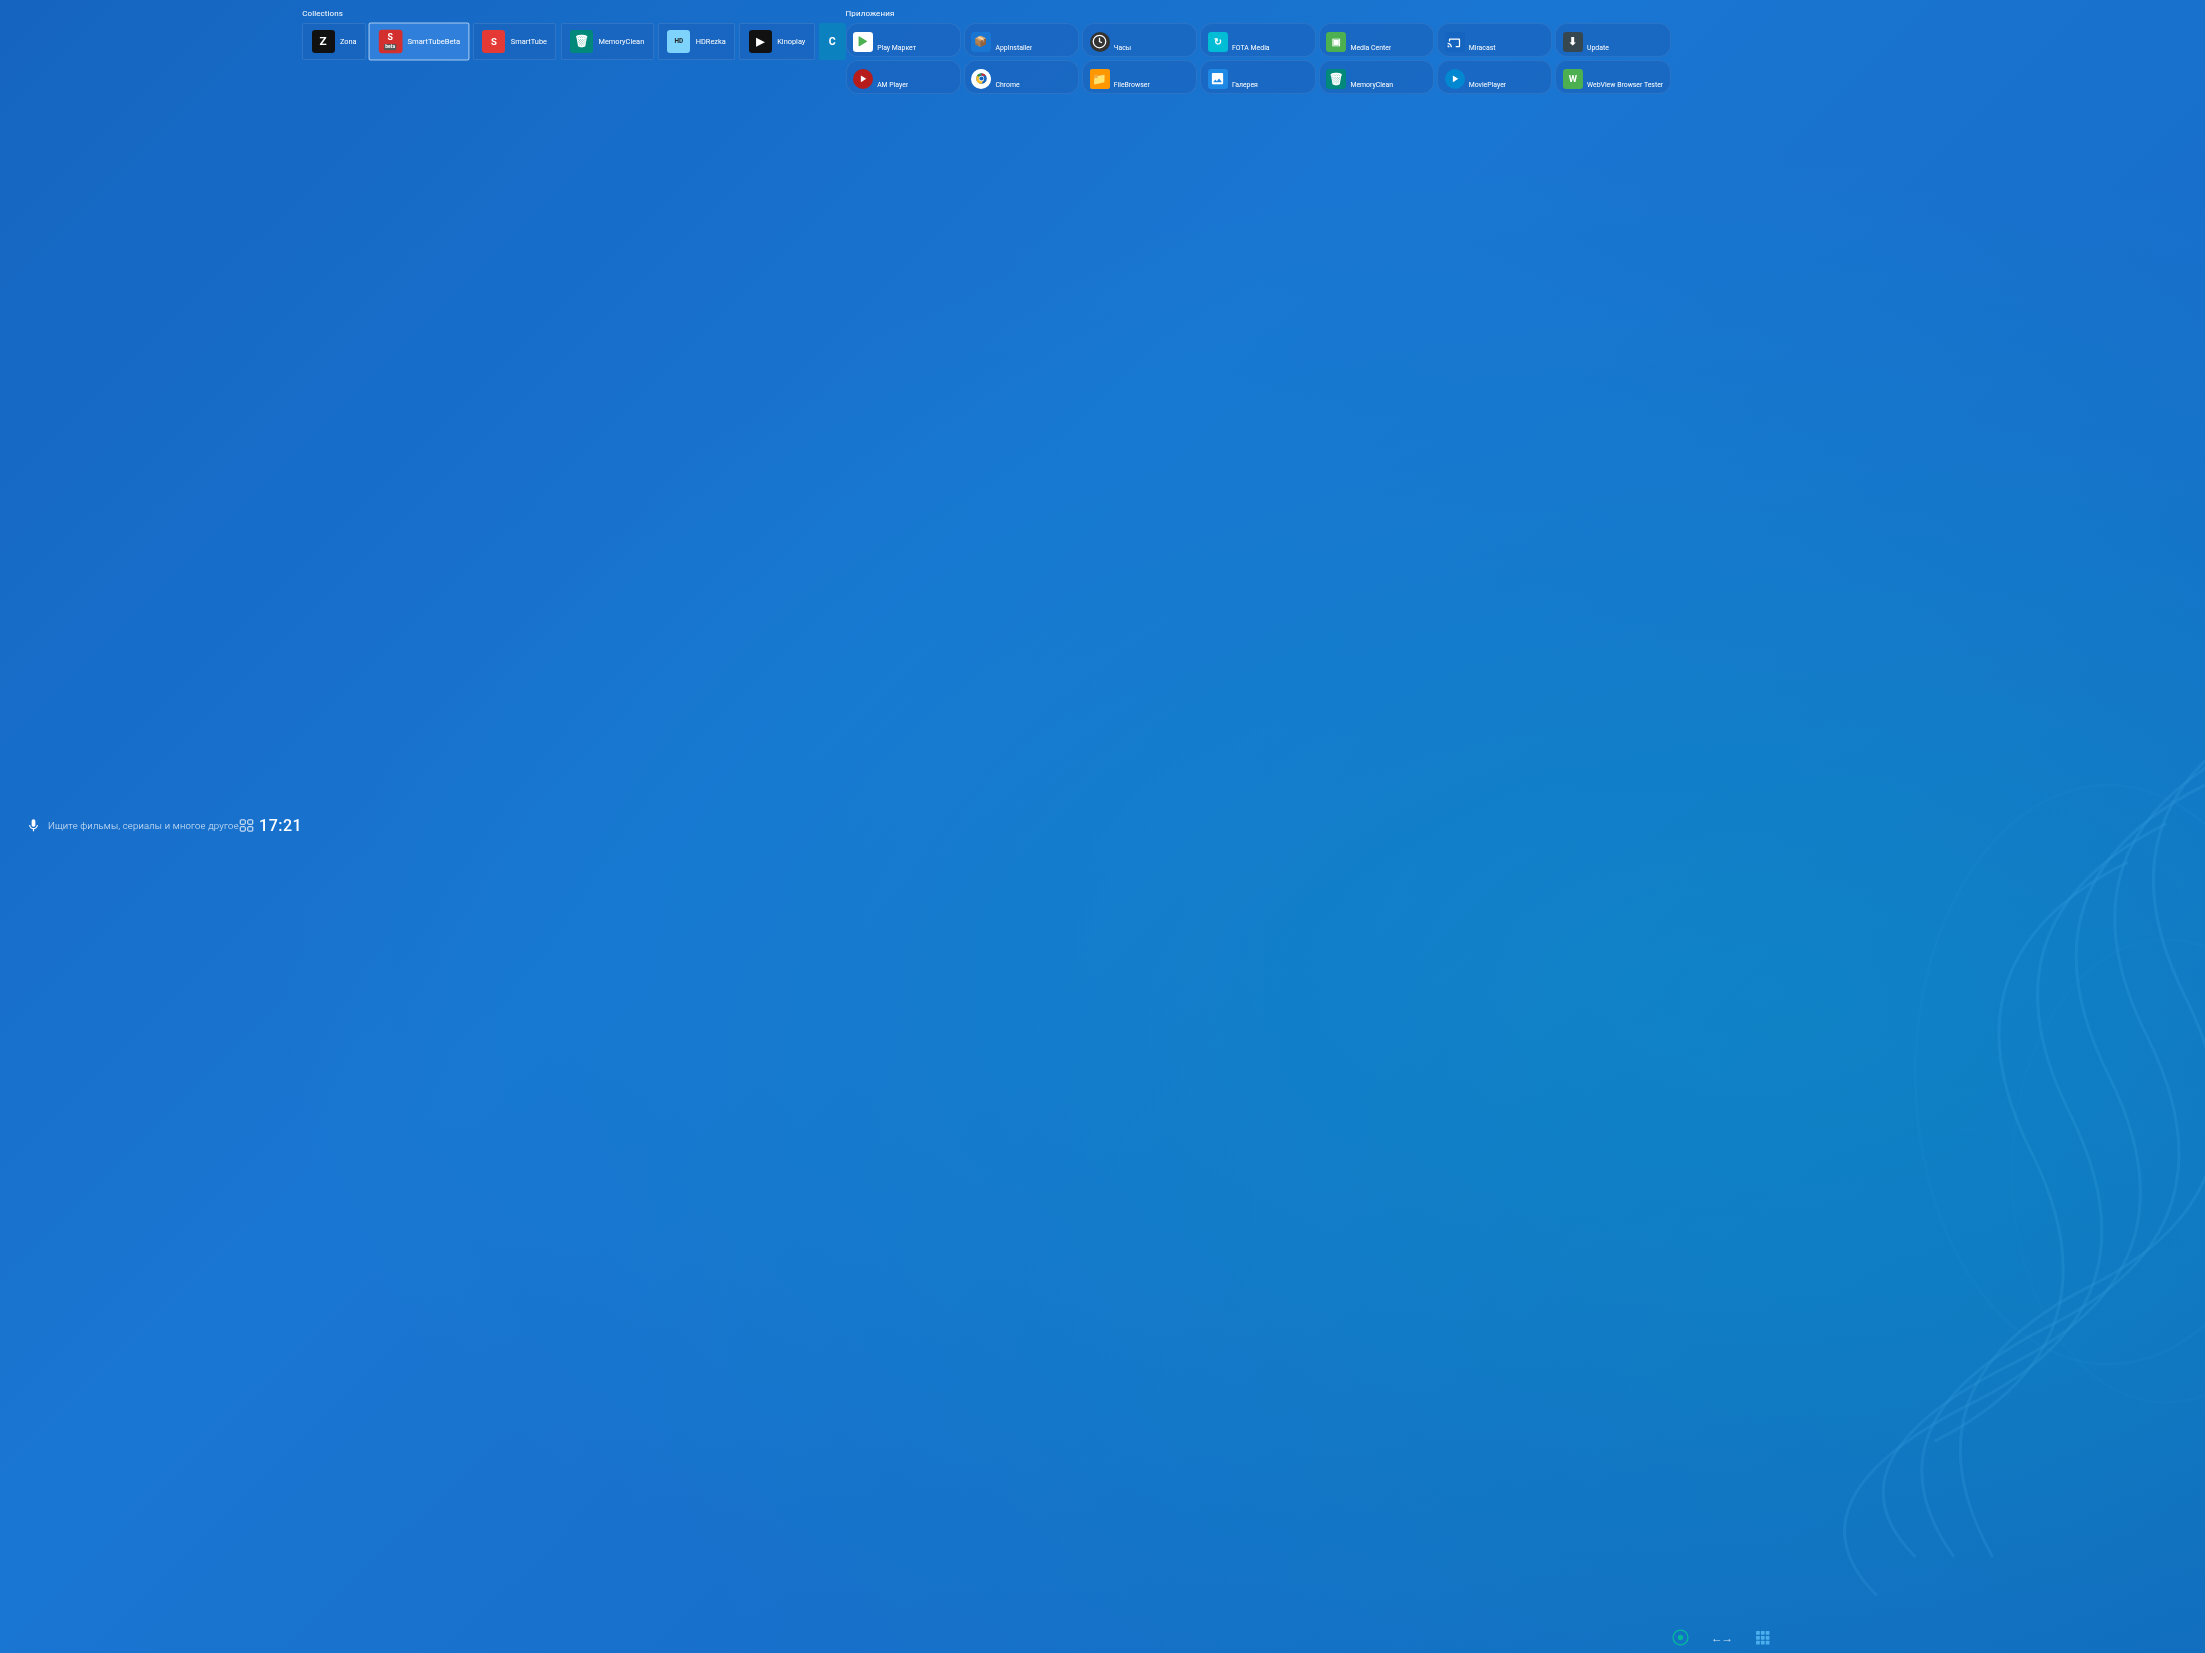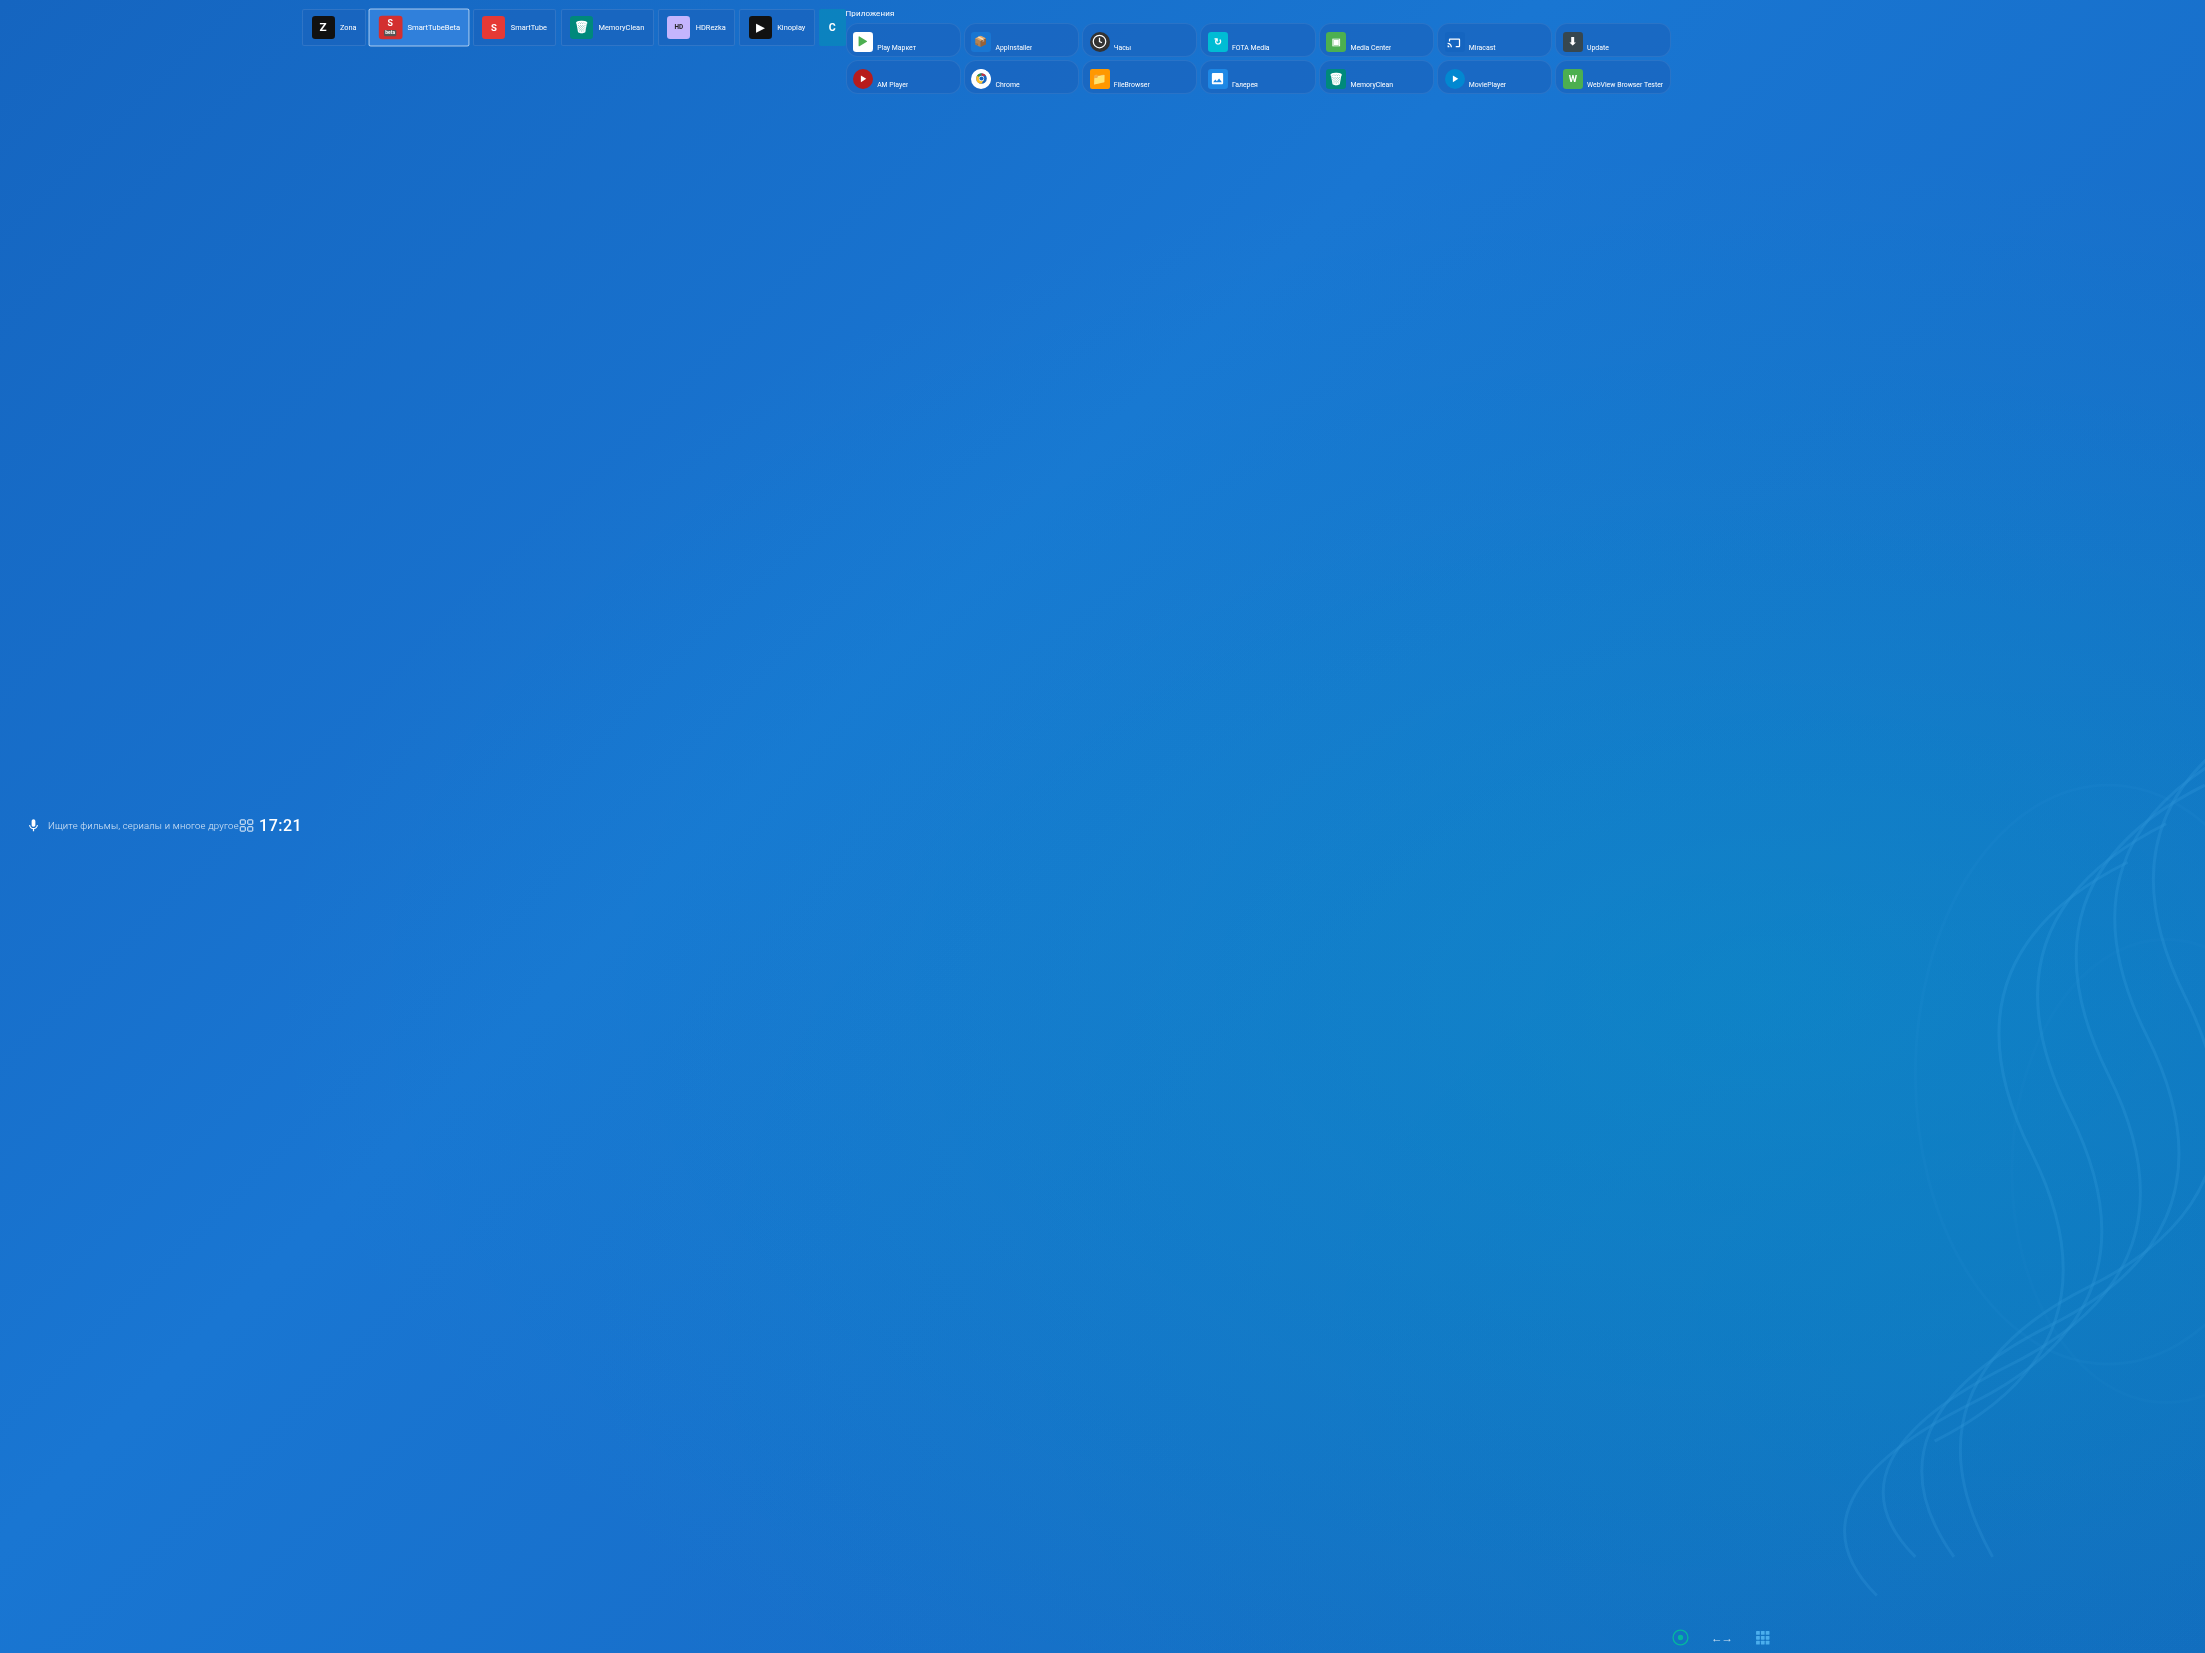--- a/index.html
+++ b/index.html
@@ -249,20 +249,21 @@
         <rect x="2" y="3" width="8" height="7" rx="1" stroke="white" stroke-width="1.5" fill="none"></rect>
         <rect x="14" y="3" width="8" height="7" rx="1" stroke="white" stroke-width="1.5" fill="none"></rect>
         <rect x="2" y="14" width="8" height="7" rx="1" stroke="white" stroke-width="1.5" fill="none"></rect>
         <rect x="14" y="14" width="8" height="7" rx="1" stroke="white" stroke-width="1.5" fill="none"></rect>
       </svg>
       <span class="time">17:21</span>
     </div>
   </div>
 
   <div>
+    <div class="section-label">Collections</div>
     <div class="collections-row">
 
       <div class="app-tile">
         <div class="tile-icon zona-icon">Z</div>
         <span class="tile-label">Zona</span>
       </div>
 
       <div class="app-tile focused">
         <div class="tile-icon" style="background:#d32f2f; color:white; display:flex; flex-direction:column; align-items:center; justify-content:center; font-size:6.9px; font-weight:bold; line-height:1.1;">
           <span style="font-size:8.5px;">S</span>
@@ -275,21 +276,21 @@
         <div class="tile-icon smarttube-icon">S</div>
         <span class="tile-label">SmartTube</span>
       </div>
 
       <div class="app-tile">
         <div class="tile-icon memoryclean-icon" style="font-size:11.7px;">🗑</div>
         <span class="tile-label">MemoryClean</span>
       </div>
 
       <div class="app-tile">
-        <div class="tile-icon hdrezka-icon" style="background:#c4b5fd; color:#222; font-size:6.4px; font-weight:700;">HD</div>
+        <div class="tile-icon hdrezka-icon" style="background:#7dd3fc; color:#222; font-size:6.4px; font-weight:700;">HD</div>
         <span class="tile-label">HDRezka</span>
       </div>
 
       <div class="app-tile">
         <div class="tile-icon kinoplay-icon" style="background:#111; color:white; font-size:10.6px;">▶</div>
         <span class="tile-label">Kinoplay</span>
       </div>
 
       <div class="collection-tile-overflow" style="background:rgba(0,150,180,0.5);">
         <span style="color:white; font-size:10.6px; font-weight:bold;">C</span>

